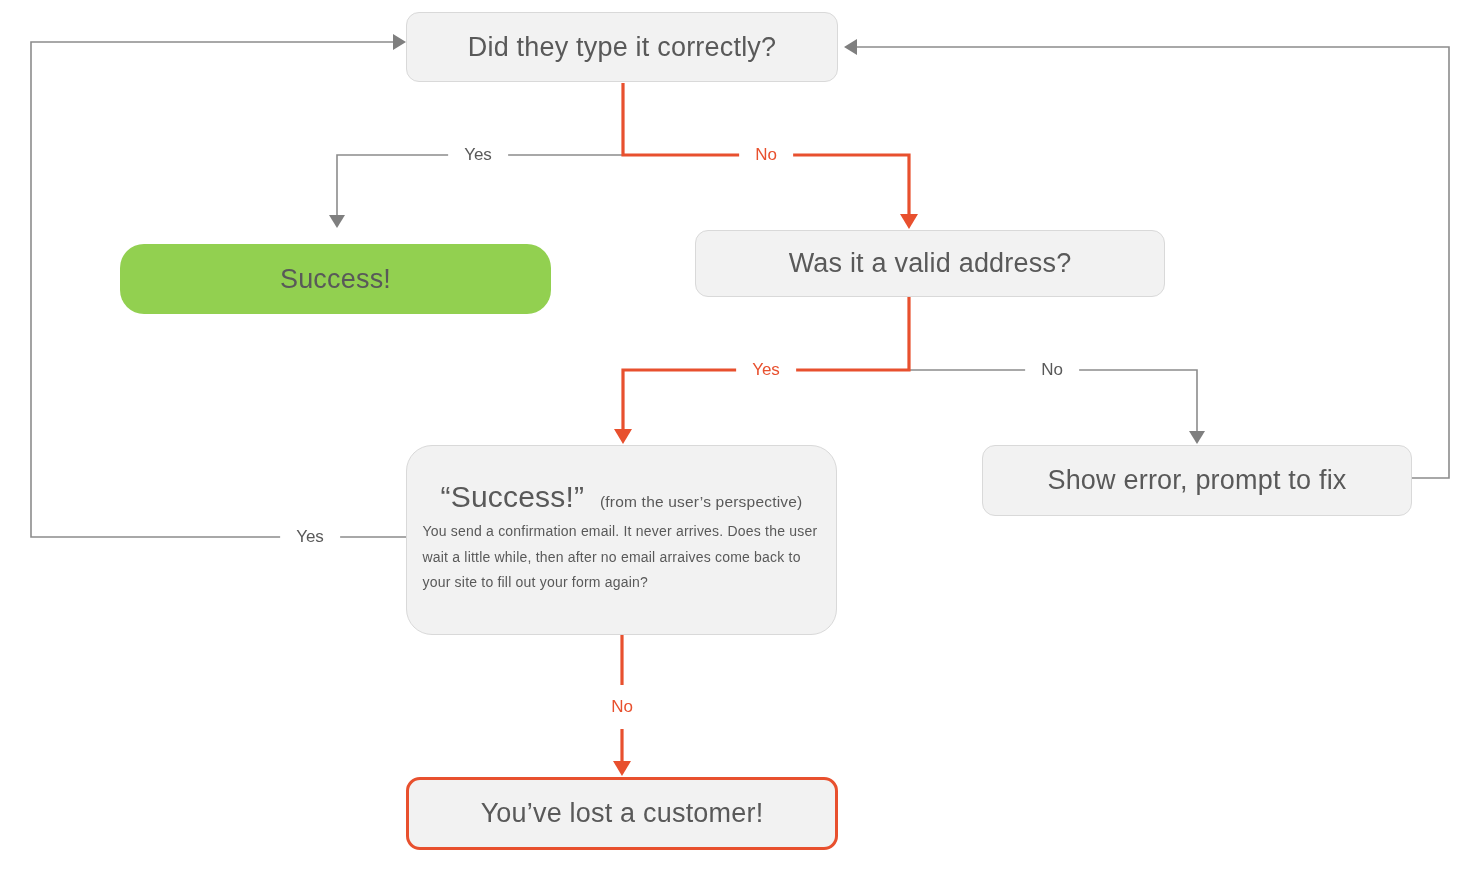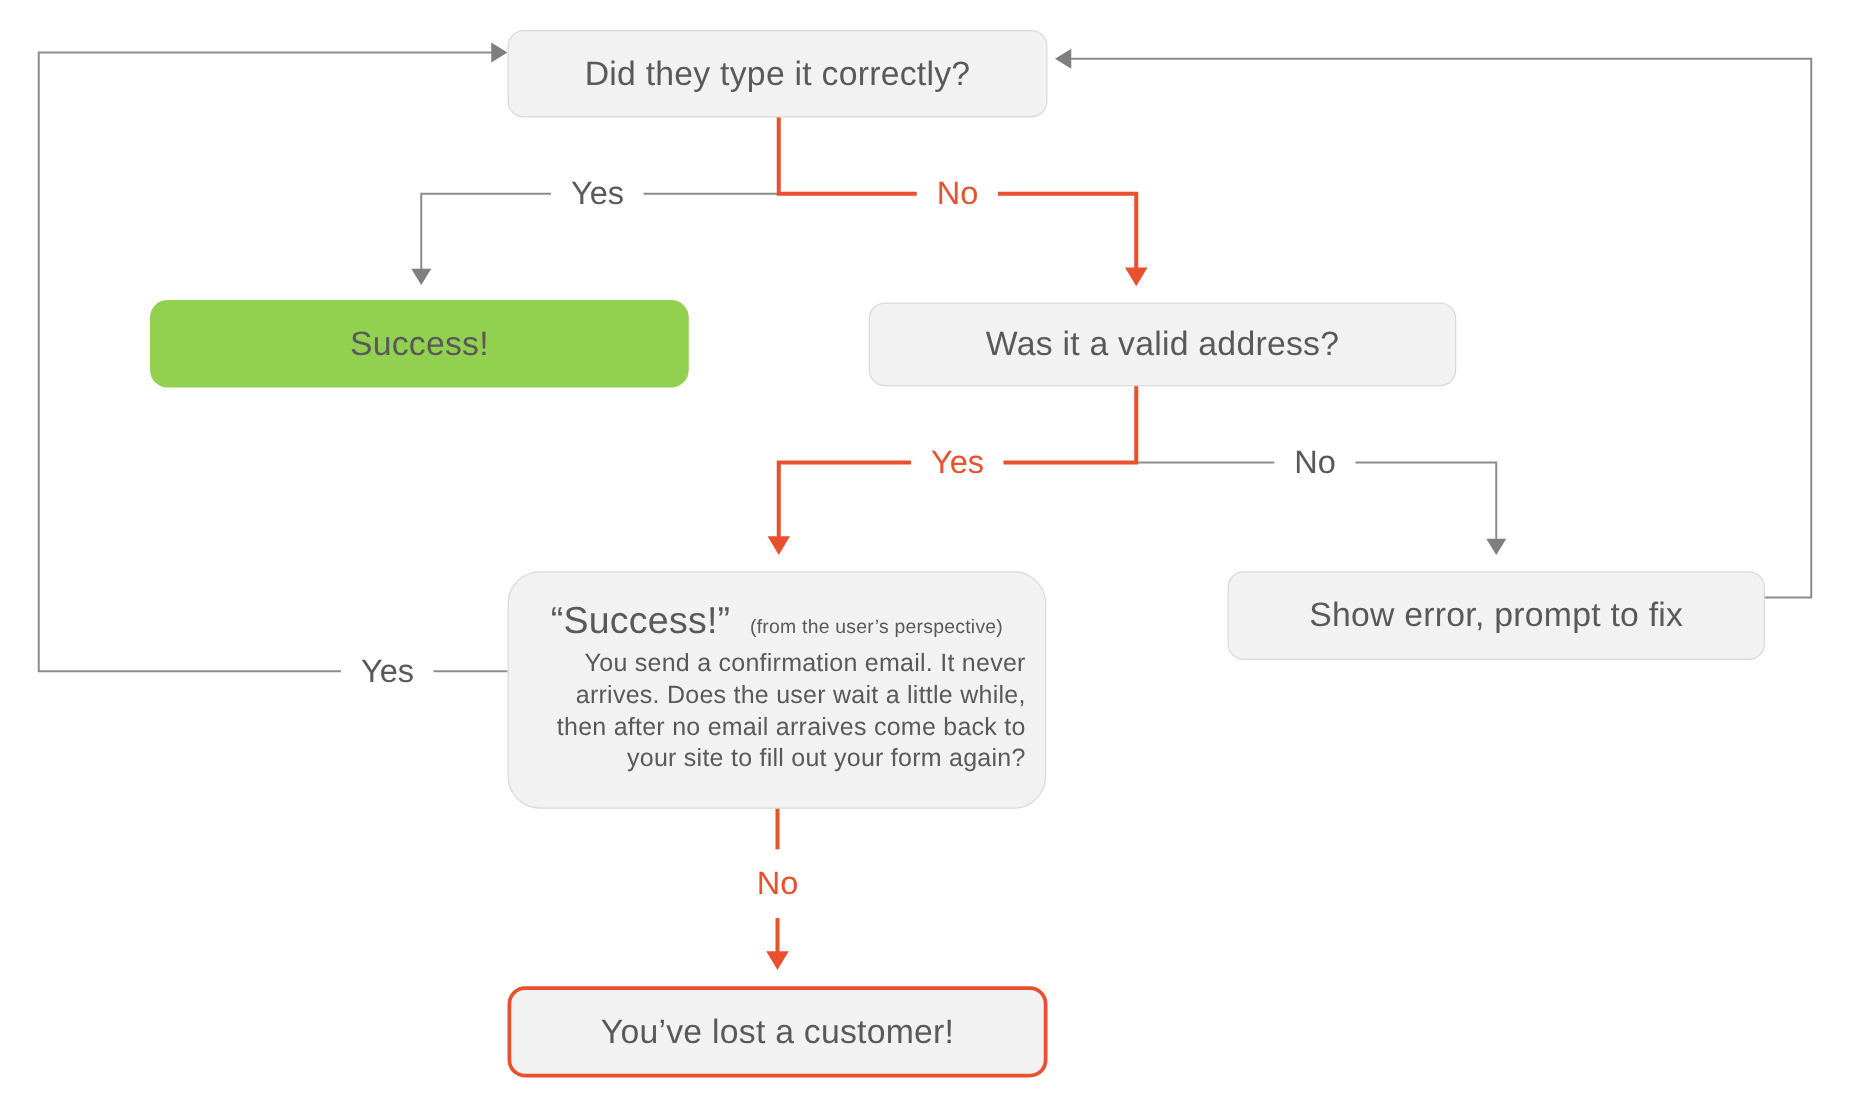--- a/index.html
+++ b/index.html
@@ -14,48 +14,47 @@
   svg.connectors {
     position: absolute; left: 0; top: 0; width: 1480px; height: 878px;
     z-index: 1; pointer-events: none;
   }
   .node {
     position: absolute; z-index: 2;
     display: flex; align-items: center; justify-content: center;
     background: #f2f2f2; border: 1px solid #d9d9d9; border-radius: 13px;
     color: #595959; font-size: 27px; font-weight: 300; text-align: center;
     letter-spacing: 0.2px;
-    margin-top: 12px;
   }
   .node-q1     { left: 406px; top: 12px;  width: 432px; height: 70px; }
   .node-success{
-    left: 120px; top: 228px; width: 431px; height: 70px;
-    background: #92d050; border: none; border-radius: 14px;
+    left: 120px; top: 244px; width: 431px; height: 70px;
+    background: #92d050; border: none; border-radius: 24px;
   }
   .node-q2     { left: 695px; top: 230px; width: 470px; height: 67px; }
   .node-pseudo {
     left: 406px; top: 445px; width: 431px; height: 190px;
     border-radius: 26px; flex-direction: column; justify-content: center;
     padding: 10px 16px 14px;
   }
   .node-error  { left: 982px; top: 445px; width: 430px; height: 71px; }
   .node-lost   {
     left: 406px; top: 777px; width: 432px; height: 73px;
     border: 3px solid #e8502e; border-radius: 14px;
   }
   .pseudo-title-line { white-space: nowrap; margin-bottom: 5px; }
   .pseudo-title    { font-size: 30px; color: #595959; }
   .pseudo-subtitle { font-size: 15.5px; color: #595959; margin-left: 8px; }
   .pseudo-body {
-    font-size: 20px; line-height: 25.5px; color: #595959; width: 398px;
-    text-align: right;
+    font-size: 14px; line-height: 25.5px; color: #595959; width: 398px;
+    text-align: left;
   }
   .edge-label {
     position: absolute; z-index: 3; transform: translate(-50%, -50%);
-    background: #ffffff; padding: 6px 16px; font-size: 26px; font-weight: 300;
+    background: #ffffff; padding: 6px 16px; font-size: 17px; font-weight: 300;
     color: #595959; white-space: nowrap; text-align: center;
   }
   .edge-label.red { color: #e8502e; }
   .edge-label.tall { padding: 12px 12px; }
 </style>
 </head>
 <body>
 
 <div id="canvas">
 

